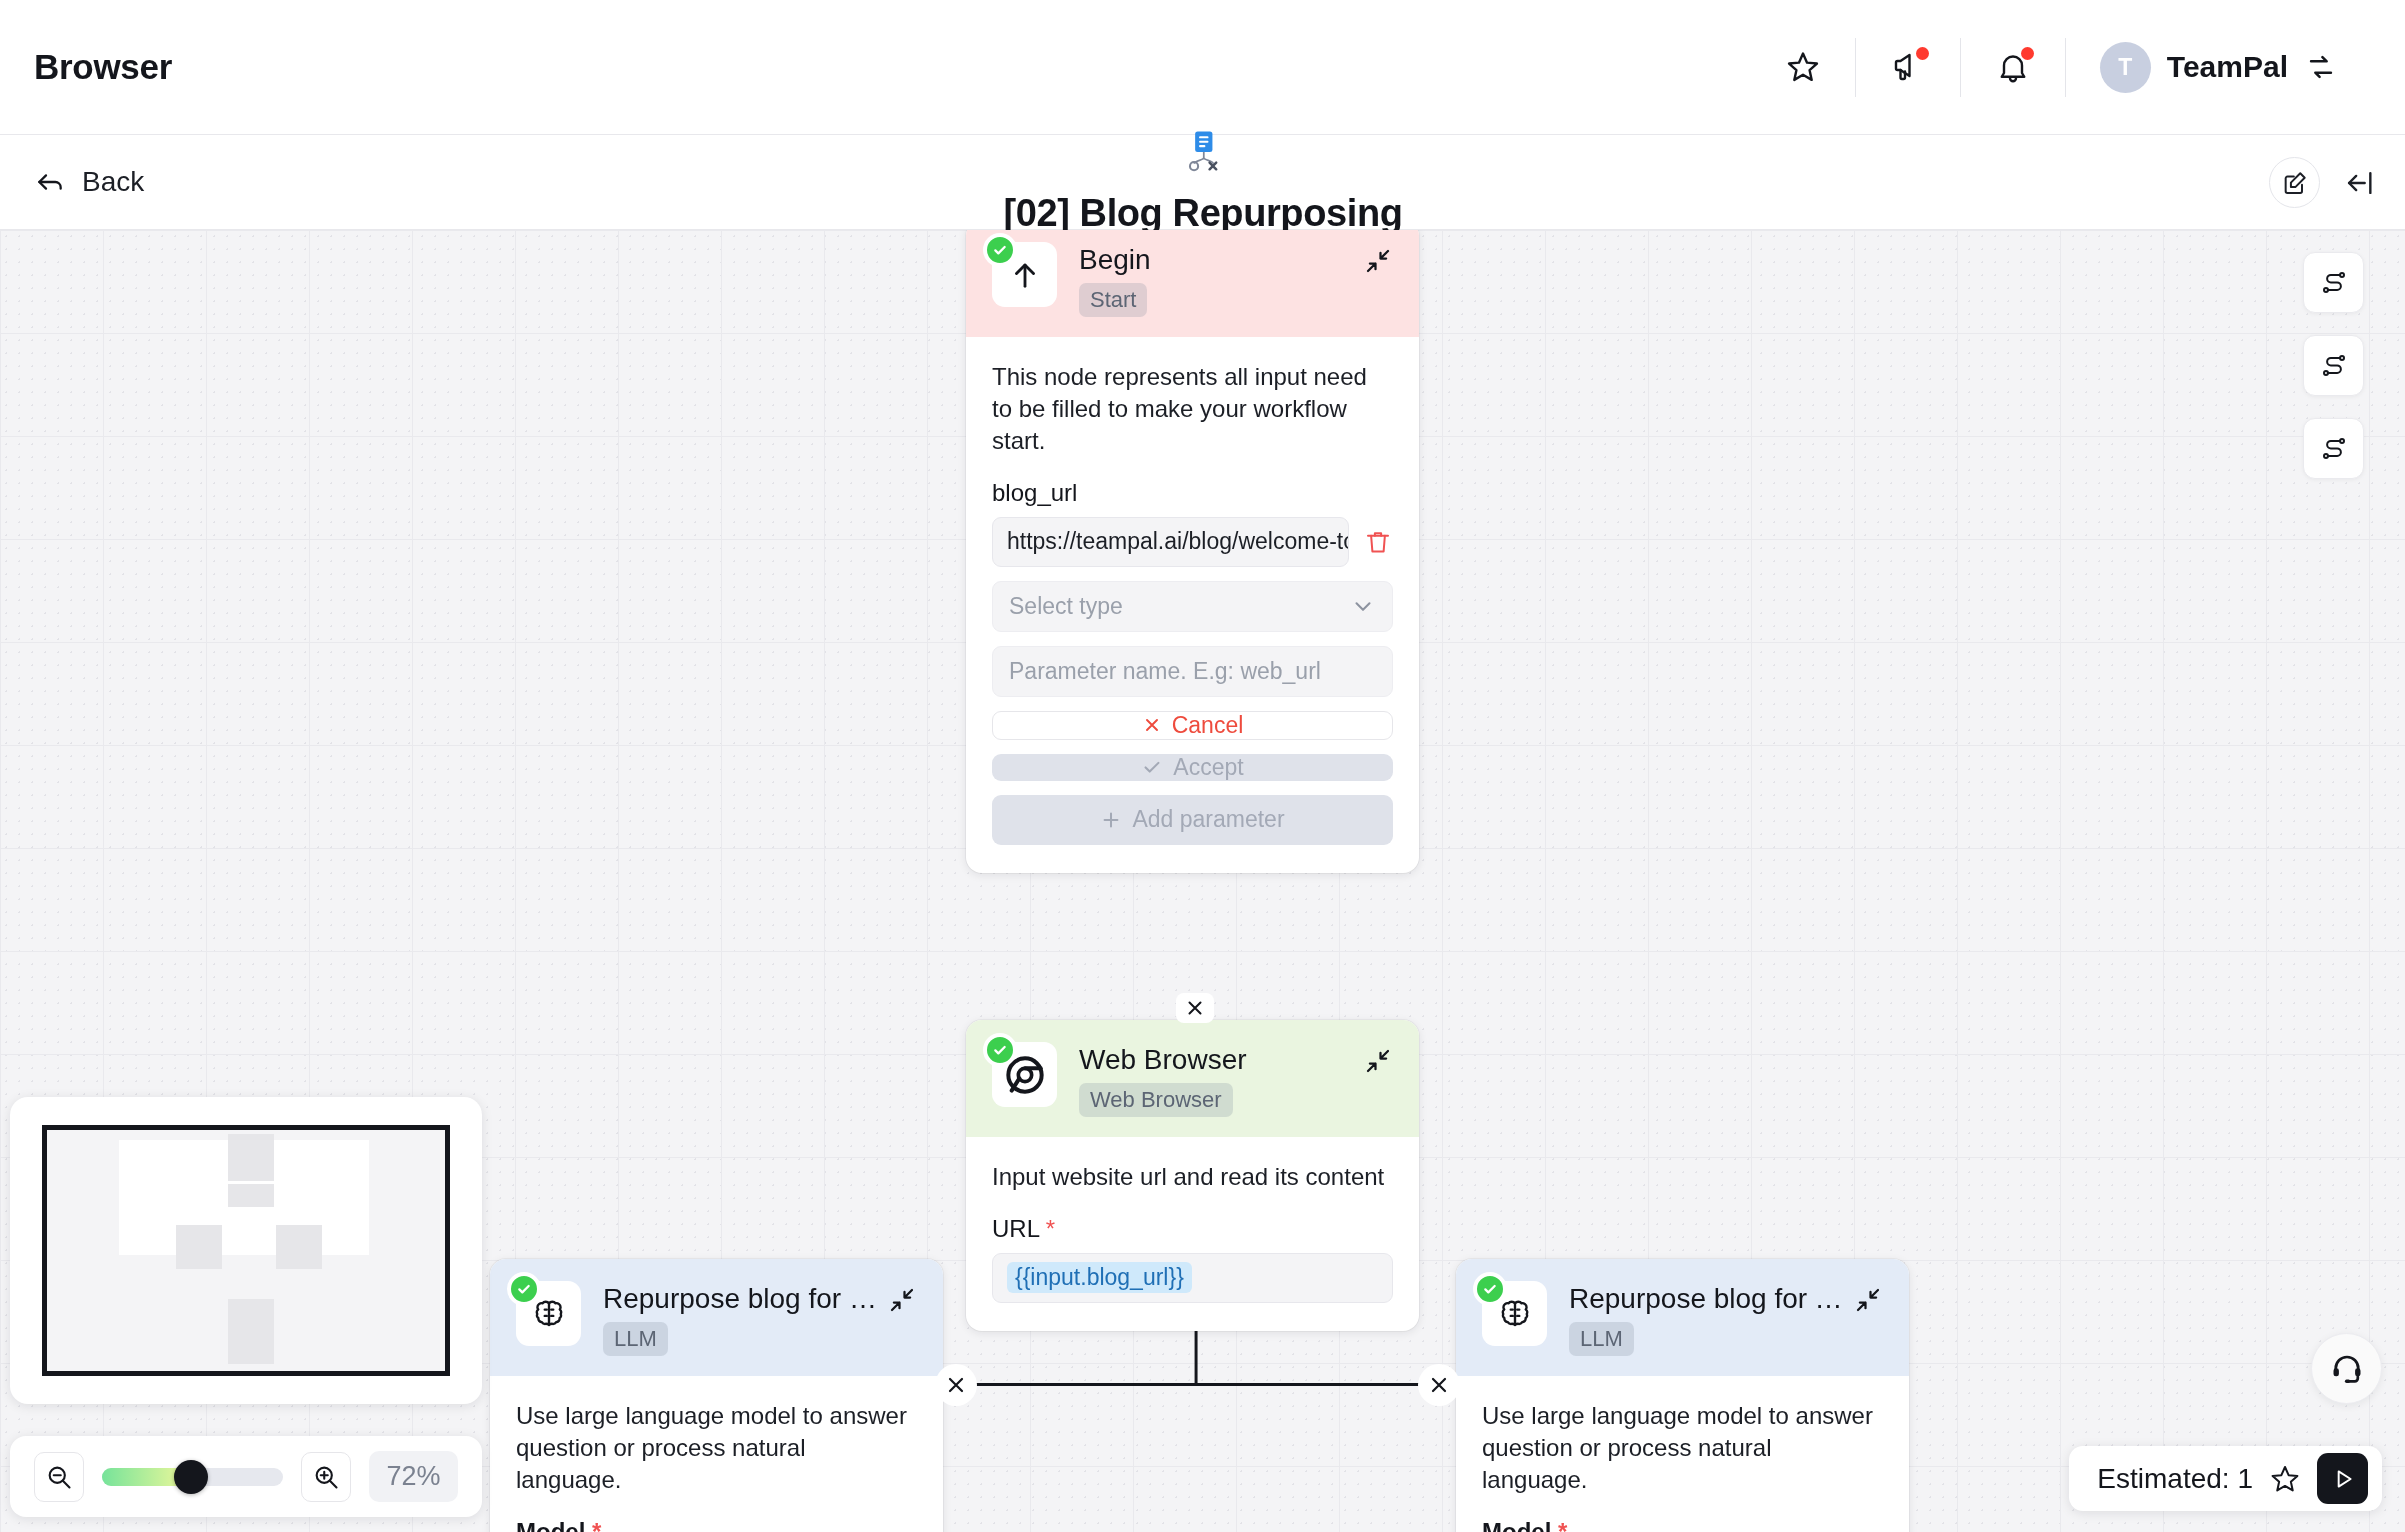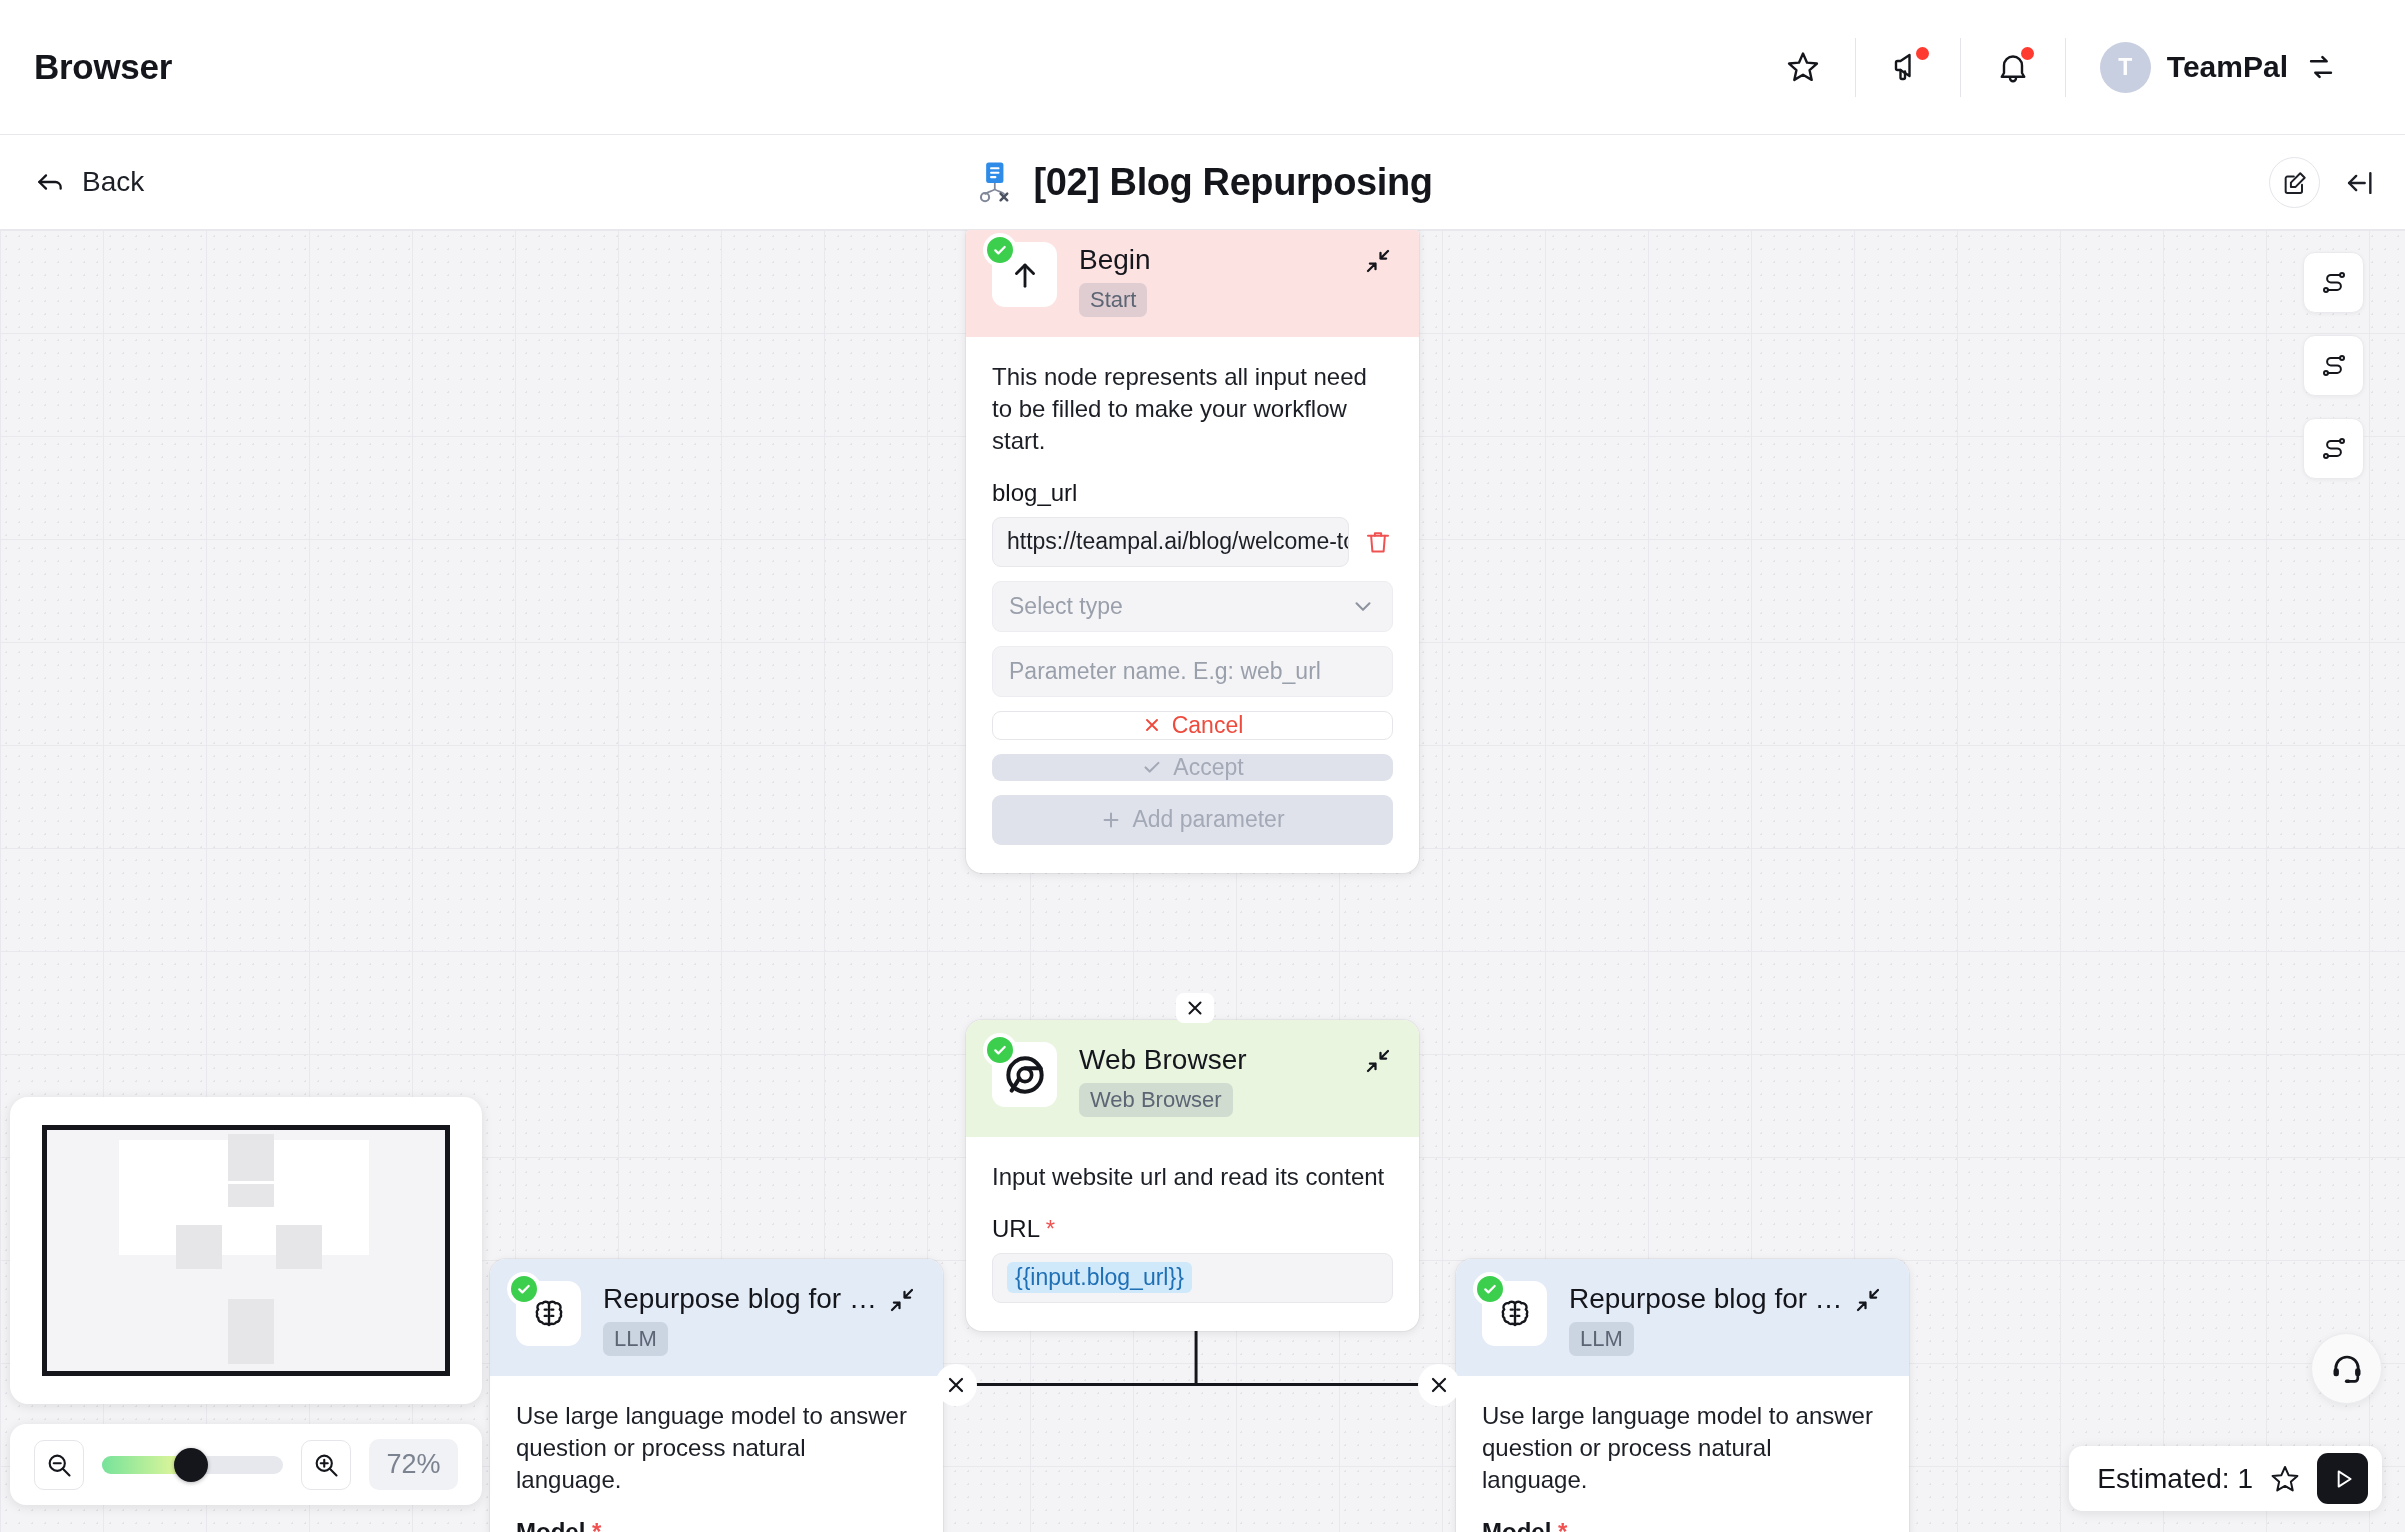--- a/index.html
+++ b/index.html
@@ -41,20 +41,21 @@
     display: flex; align-items: center;
   }
   .back-btn {
     display: flex; align-items: center; gap: 16px; padding: 0 34px;
     font-size: 28px; color: #1c1f26; cursor: pointer; height: 100%;
   }
   .wf-title-wrap {
     position: absolute; left: 0; right: 0; top: 0; height: 95px;
     display: flex; align-items: center; justify-content: center; gap: 18px;
     pointer-events: none;
+    flex-direction: column;
   }
   .wf-title { font-size: 38px; font-weight: 700; color: #14161c; letter-spacing: -0.4px; }
   .subbar-right {
     position: absolute; right: 30px; top: 0; height: 95px;
     display: flex; align-items: center; gap: 22px;
   }
   .edit-circle {
     width: 51px; height: 51px; border-radius: 50%; border: 1px solid #e4e5ea;
     display: flex; align-items: center; justify-content: center; background: #fff; cursor: pointer;
   }
@@ -159,21 +160,21 @@
     position: absolute; left: 10px; bottom: 129px; width: 472px; height: 307px;
     background: #fff; border-radius: 18px; box-shadow: 0 2px 12px rgba(20,22,28,.10);
     padding: 28px 32px; z-index: 9;
   }
   .mm-view { position: relative; width: 100%; height: 100%; background: #f4f4f6; border: 5px solid #14161c; }
   .mm-white { position: absolute; background: #fff; }
   .mm-node { position: absolute; background: #e6e6e9; }
 
   
   .zoombar {
-    position: absolute; left: 10px; bottom: 28px; width: 472px; height: 81px;
+    position: absolute; left: 10px; bottom: 16px; width: 472px; height: 81px;
     background: #fff; border-radius: 16px; box-shadow: 0 2px 12px rgba(20,22,28,.10);
     display: flex; align-items: center; gap: 18px; padding: 0 24px; z-index: 9;
   }
   .zbtn {
     width: 50px; height: 50px; border-radius: 10px; border: 1px solid #e6e6ea; background: #fff;
     display: flex; align-items: center; justify-content: center; cursor: pointer;
   }
   .slider { position: relative; flex: 1; height: 18px; display: flex; align-items: center; cursor: pointer; }
   .slider-track { position: absolute; left: 0; right: 0; height: 18px; border-radius: 9px; background: #e6e8ee; }
   .slider-fill {

